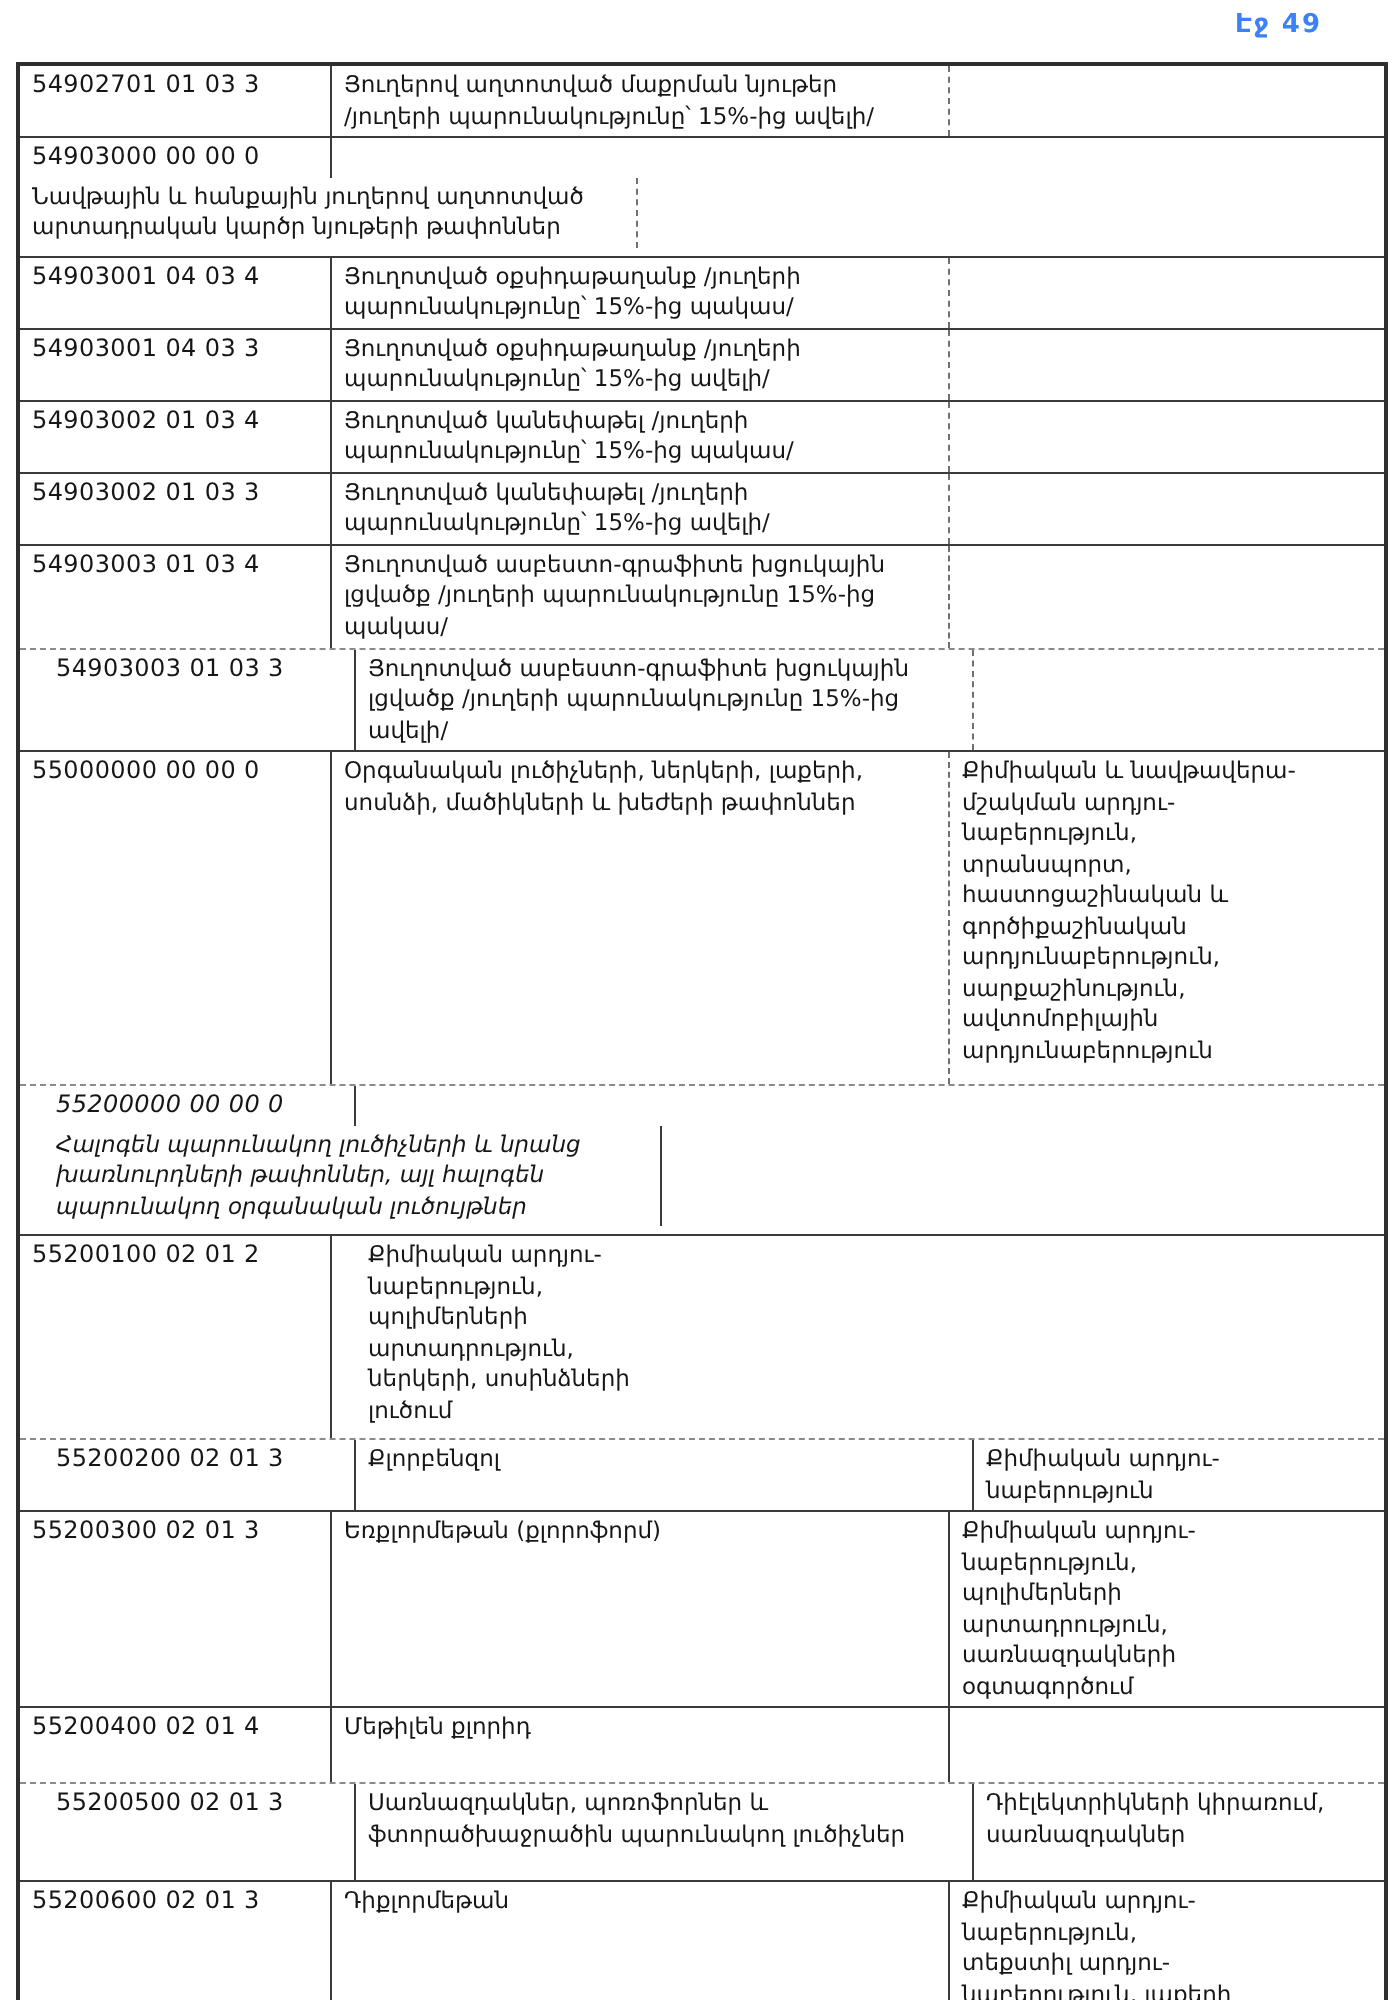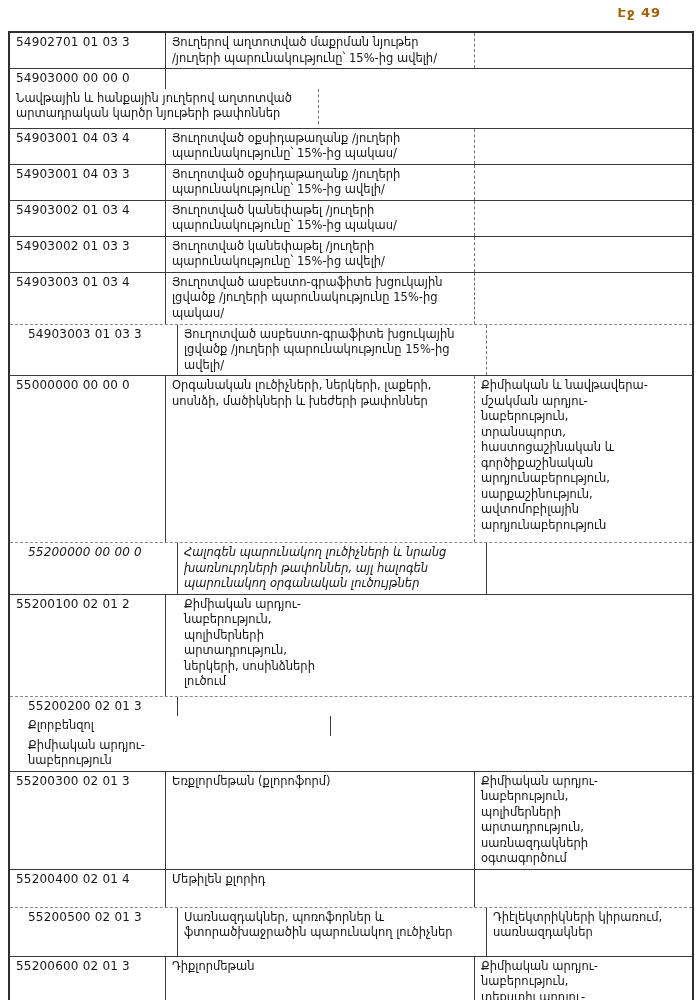--- a/index.html
+++ b/index.html
@@ -2,21 +2,21 @@
 <html><head>
 <meta charset="utf-8">
 <style>
   html,body{margin:0;padding:0;}
   body{
     width:697px;height:1000px;position:relative;background:#ffffff;
     font-family:"DejaVu Sans",sans-serif;color:#161616;overflow:hidden;
   }
   .page-number{
     position:absolute;top:5px;right:36px;
-    font-size:13px;font-weight:bold;letter-spacing:1px;color:#a16207;padding-left:20px;
+    font-size:13px;font-weight:bold;letter-spacing:1px;color:#3b82f6;padding-left:20px;
   }
   .waste-table{
     position:absolute;left:8px;top:31px;width:686px;
     border:2px solid #2f2f2f;border-bottom:1px dashed #6f6f6f;
     box-sizing:border-box;background:#fff;
   }
   .row{display:flex;border-top:1px solid #3b3b3b;box-sizing:border-box;}
   .row:first-child{border-top:none;}
   .row.dashed-top{border-top:1px dashed #8a8a8a;padding-left:12px;}
   .row.italic{font-style:italic;}
@@ -94,37 +94,37 @@
 մշակման արդյու-
 նաբերություն,
 տրանսպորտ,
 հաստոցաշինական և
 գործիքաշինական
 արդյունաբերություն,
 սարքաշինություն,
 ավտոմոբիլային
 արդյունաբերություն</div>
     </div>
-    <div class="row italic dashed-top" style="min-height: 51px;">
+    <div class="row italic dashed-top" style="min-height: 51px; flex-direction: column;">
       <div class="cell c0">55200000 00 00 0</div>
       <div class="cell c1">Հալոգեն պարունակող լուծիչների և նրանց
 խառնուրդների թափոններ, այլ հալոգեն
 պարունակող օրգանական լուծույթներ</div>
       <div class="cell c2"></div>
     </div>
     <div class="row" style="min-height: 102px; gap: 12px;">
       <div class="cell c0">55200100 02 01 2</div>
       <div class="cell c2">Քիմիական արդյու-
 նաբերություն,
 պոլիմերների
 արտադրություն,
 ներկերի, սոսինձների
 լուծում</div>
     </div>
-    <div class="row dashed-top" style="min-height: 35px; flex-direction: column;">
+    <div class="row dashed-top" style="min-height: 35px;">
       <div class="cell c0">55200200 02 01 3</div>
       <div class="cell c1">Քլորբենզոլ</div>
       <div class="cell c2">Քիմիական արդյու-
 նաբերություն</div>
     </div>
     <div class="row" style="min-height: 98px;">
       <div class="cell c0">55200300 02 01 3</div>
       <div class="cell c1">Եռքլորմեթան (քլորոֆորմ)</div>
       <div class="cell c2">Քիմիական արդյու-
 նաբերություն,

